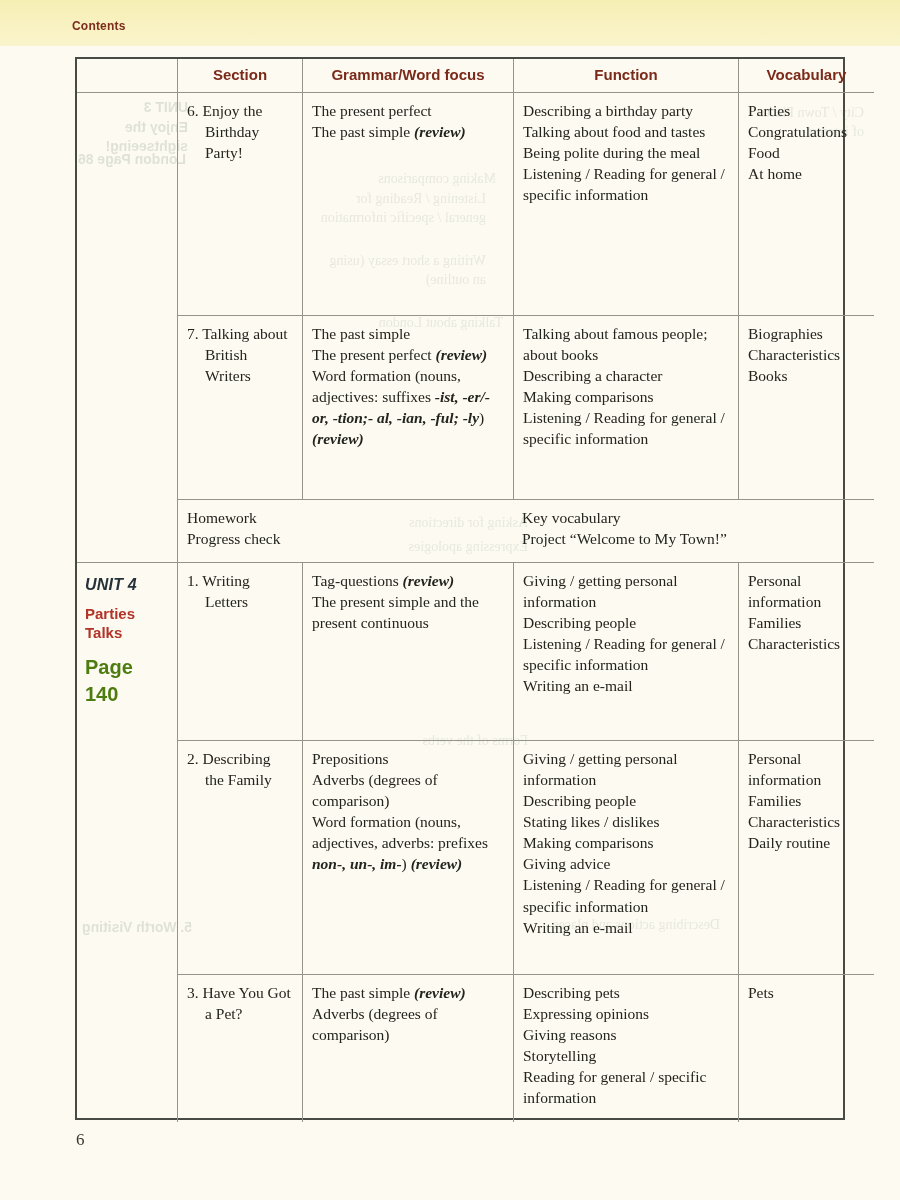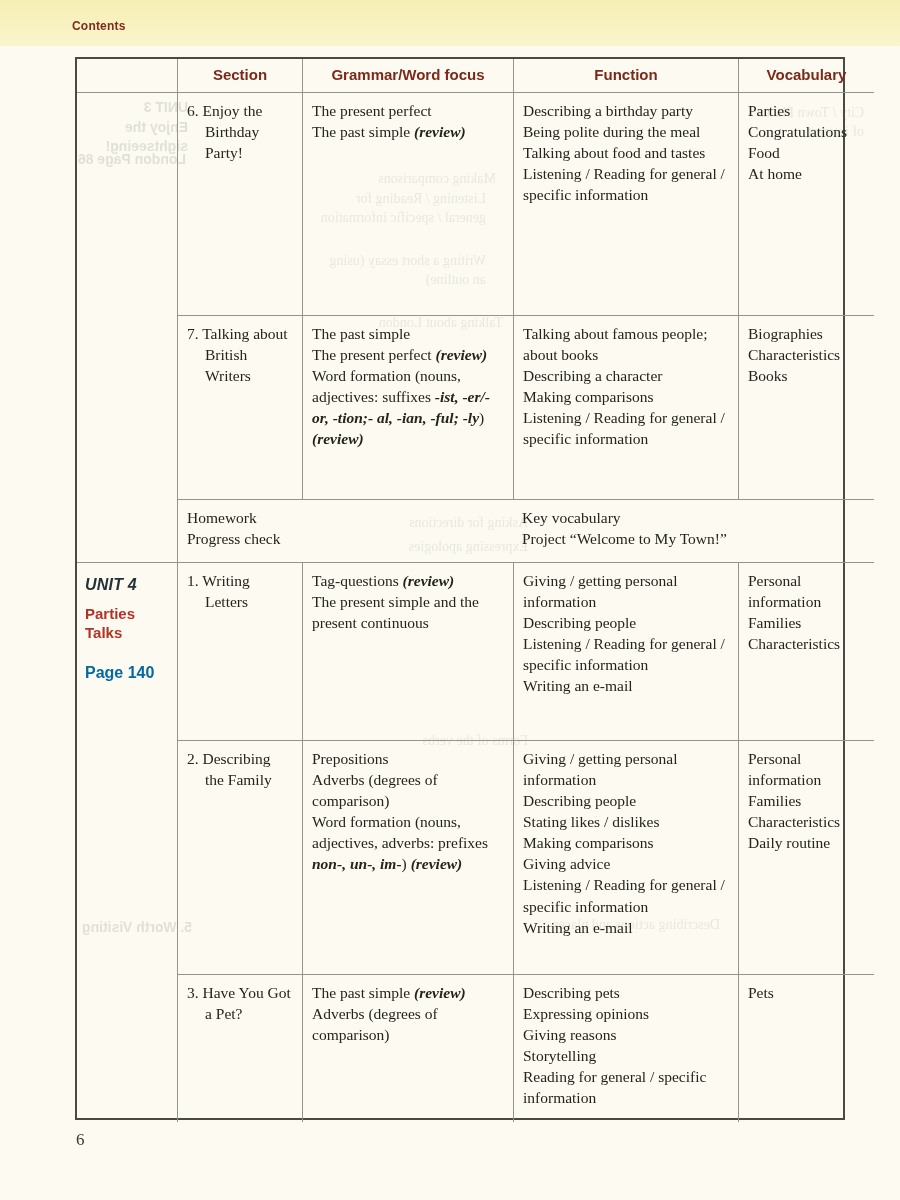--- a/index.html
+++ b/index.html
@@ -74,21 +74,21 @@
   .unit-label{
     font-family:"Liberation Sans",sans-serif;font-weight:bold;
     font-size:16px;color:#26323a;letter-spacing:.2px;font-style:italic;
   }
   .unit-name{
     font-family:"Liberation Sans",sans-serif;font-weight:bold;
     font-size:15px;color:#b23327;margin-top:9px;line-height:1.25;
   }
   .unit-page{
     font-family:"Liberation Sans",sans-serif;font-weight:bold;
-    font-size:16px;color:#0369a1;margin-top:20px;
+    font-size:20px;color:#4d7c0f;margin-top:12px;
   }
 </style>
 </head>
 <body>
 
 <div class="top-band"></div>
 <div class="contents-title">Contents</div>
 
 <div class="bleed sans bl0">UNIT 3</div>
 <div class="bleed sans bl1">Enjoy the sightseeing!</div>
@@ -116,22 +116,22 @@
 
   <div class="cell cell-section bl-line bt-line" style="grid-column:2;grid-row:2">
       <div class="tline"><span>6. Enjoy the Birthday Party!</span></div>
     </div>
   <div class="cell bl-line bt-line" style="grid-column:3;grid-row:2">
       <div class="tline"><span>The present perfect</span></div>
       <div class="tline"><span>The past simple </span><span class="ital bold">(review)</span></div>
     </div>
   <div class="cell bl-line bt-line" style="grid-column:4;grid-row:2">
       <div class="tline"><span>Describing a birthday party</span></div>
+      <div class="tline"><span>Talking about food and tastes</span></div>
       <div class="tline"><span>Being polite during the meal</span></div>
-      <div class="tline"><span>Talking about food and tastes</span></div>
       <div class="tline"><span>Listening / Reading for general / specific information</span></div>
     </div>
   <div class="cell bl-line bt-line" style="grid-column:5;grid-row:2">
       <div class="tline"><span>Parties</span></div>
       <div class="tline"><span>Congratulations</span></div>
       <div class="tline"><span>Food</span></div>
       <div class="tline"><span>At home</span></div>
     </div>
 
   <div class="cell cell-section bl-line bt-line" style="grid-column:2;grid-row:3">

